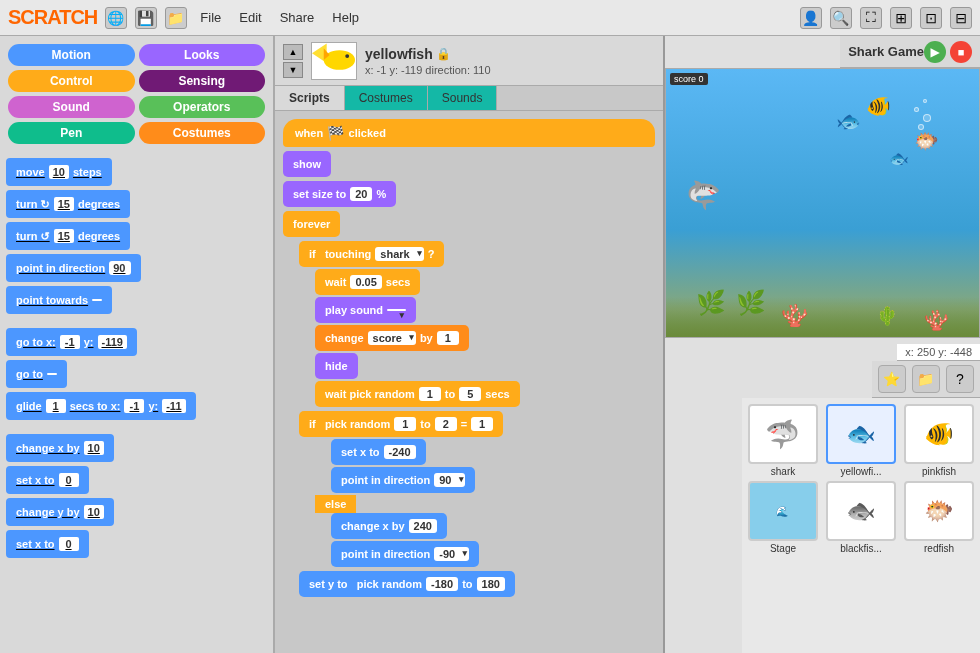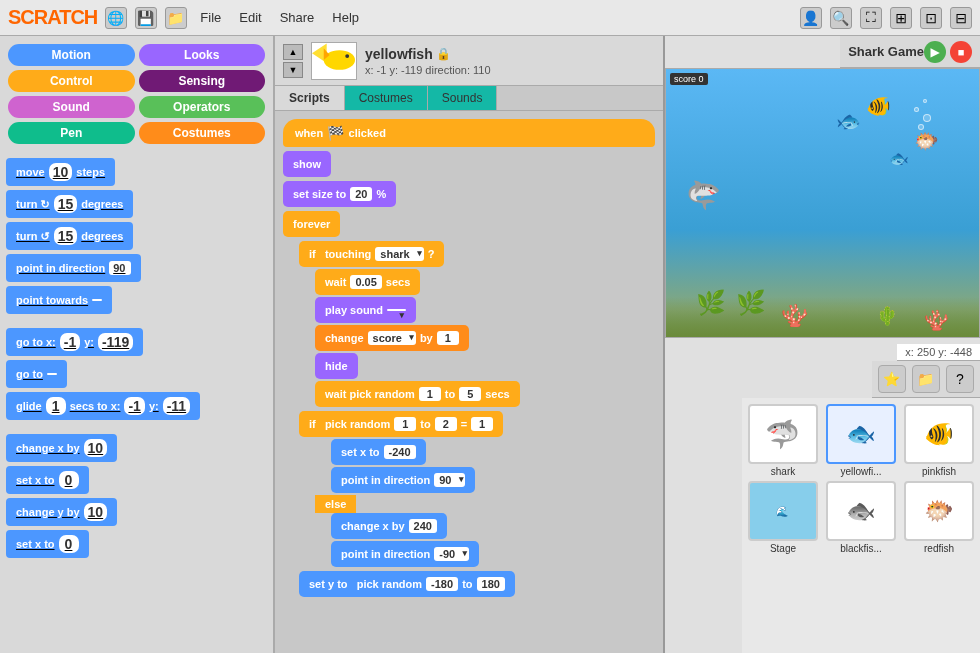--- a/index.html
+++ b/index.html
@@ -26,21 +26,21 @@
     .cat-sensing { background: #701a75; }
     .cat-sound { background: #CF63CF; }
     .cat-operators { background: #59C059; }
     .cat-pen { background: #0fBD8C; }
     .cat-variables { background: #FF8C1A; }
 
     
     #blocks-area { flex: 1; overflow-y: auto; padding: 6px; display: flex; flex-direction: column; gap: 4px; text-decoration: underline; }
     .block { border-radius: 4px; padding: 5px 10px; color: white; font-size: 11px; font-weight: bold; cursor: grab; display: flex; align-items: center; gap: 4px; min-height: 28px; width: fit-content; }
     .block-motion { background: #4C97FF; }
-    .block-input { background: white; color: #333; border-radius: 7px; padding: 1px 4px; font-size: 14px; min-width: 20px; text-align: center; display: inline-block; }
+    .block-input { background: white; color: #333; border-radius: 2px; padding: 1px 4px; font-size: 11px; min-width: 20px; text-align: center; display: inline-block; }
     .block-dropdown { background: white; color: #333; border-radius: 3px; padding: 1px 6px 1px 4px; font-size: 11px; display: inline-block; }
 
     
     #middle-panel { width: 390px; background: #b8b8b8; border-right: 2px solid #999; display: flex; flex-direction: column; }
     #sprite-header { background: #d9d9d9; border-bottom: 1px solid #aaa; padding: 6px 8px; display: flex; align-items: center; gap: 8px; height: 50px; }
     #sprite-nav { display: flex; flex-direction: column; gap: 2px; }
     .sprite-nav-btn { width: 20px; height: 16px; background: #bbb; border: 1px solid #888; font-size: 9px; display: flex; align-items: center; justify-content: center; cursor: pointer; }
     #sprite-thumb { width: 46px; height: 38px; background: #fff; border: 1px solid #aaa; display: flex; align-items: center; justify-content: center; overflow: hidden; }
     #sprite-info { flex: 1; }
     #sprite-name-row { display: flex; align-items: center; gap: 4px; margin-bottom: 2px; }

